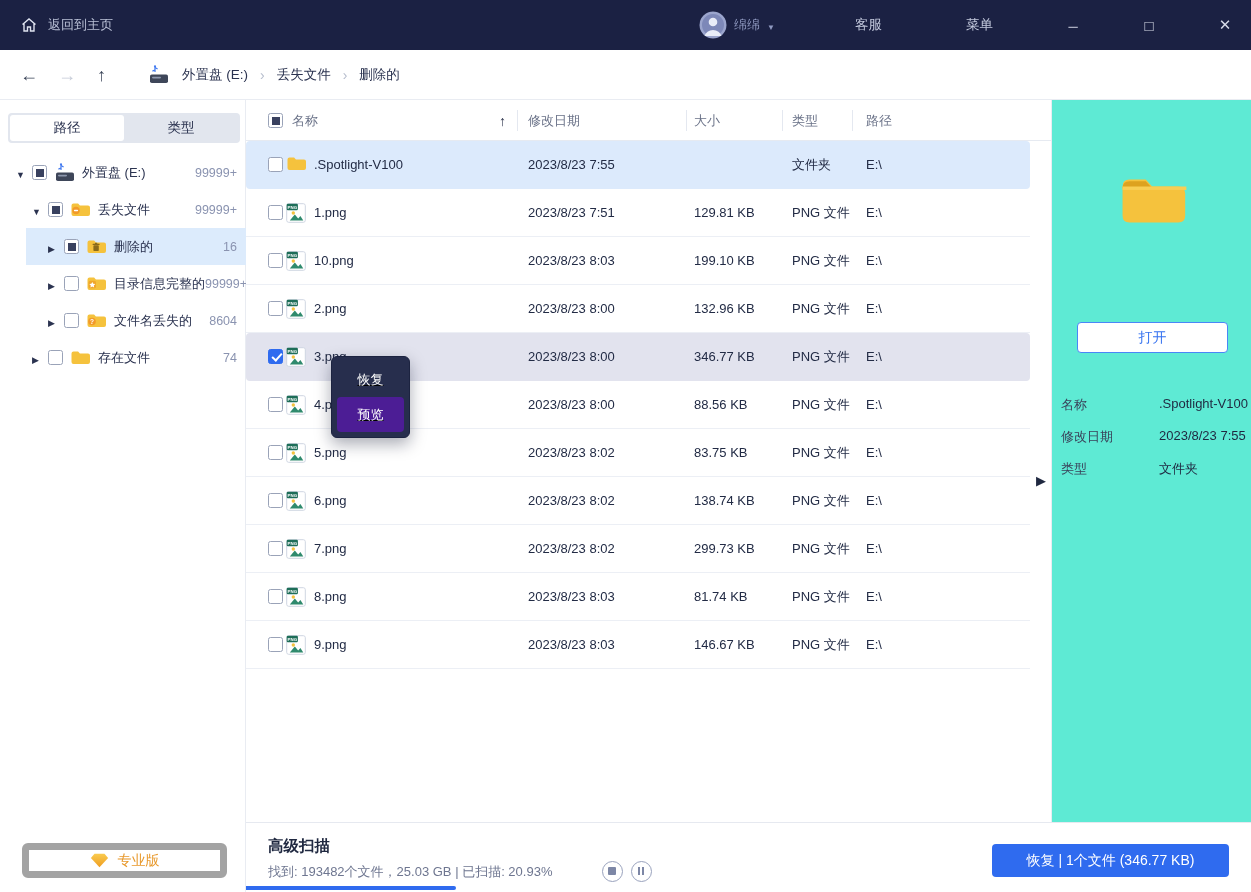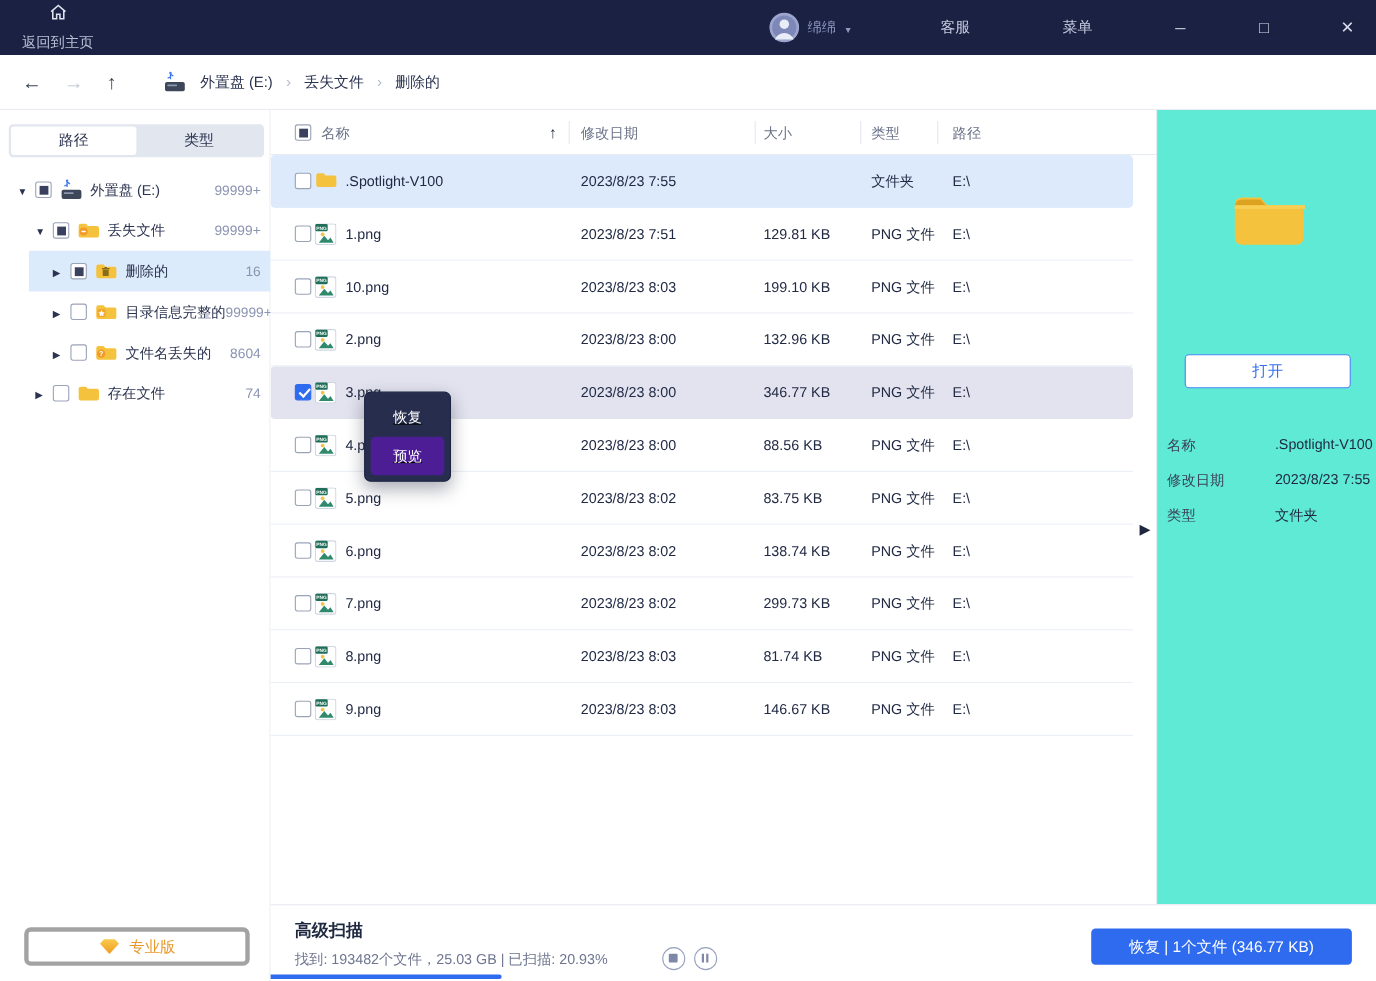--- a/index.html
+++ b/index.html
@@ -1,21 +1,21 @@
 <!DOCTYPE html>
 <html><head>
 <meta charset="utf-8">
 <style>
   html,body{margin:0;padding:0;background:#eceef3;}
   *{box-sizing:border-box;font-family:"Liberation Sans","DejaVu Sans",sans-serif;}
   #app{position:relative;width:1251px;height:892px;background:#fff;overflow:hidden;}
 
   
   .titlebar{position:absolute;left:0;top:0;width:1251px;height:50px;background:#1b2143;display:flex;align-items:center;}
-  .tb-home{display:flex;align-items:center;gap:10px;margin-left:20px;color:#b9c0d6;font-size:13px;cursor:default;flex-direction:column;}
+  .tb-home{display:flex;align-items:center;gap:10px;margin-left:20px;color:#b9c0d6;font-size:13px;cursor:default;}
   .tb-right{margin-left:auto;display:flex;align-items:center;gap:36px;}
   .avatar{width:28px;height:28px;border-radius:50%;overflow:hidden;flex:0 0 auto;}
   .tb-user{display:flex;align-items:center;gap:7px;color:#8f99c0;font-size:13px;margin-right:44px;}
   .tb-user .caret::after{content:'▼';font-size:8px;color:#8f99c0;}
   .tb-link{color:#c3c9dd;font-size:13.5px;margin-right:48px;}
   .win-btn{color:#d7dbe8;font-size:15px;width:40px;text-align:center;}
   .win-btn.min::after{content:'─';font-size:13px;}
   .win-btn.max::after{content:'□';font-size:15px;}
   .win-btn.close::after{content:'✕';}
 
@@ -94,21 +94,21 @@
   .scan-stats{position:absolute;left:22px;top:40px;font-size:13px;color:#6e7690;}
   .circle-btn{position:absolute;top:38px;width:21px;height:21px;border:1.5px solid #99a2bd;border-radius:50%;}
   .circle-btn.stop{left:356px;}
   .circle-btn.stop::after{content:'';position:absolute;left:5px;top:5px;width:8px;height:8px;background:#7d87a6;border-radius:1px;}
   .circle-btn.pause{left:385px;}
   .circle-btn.pause::before,.circle-btn.pause::after{content:'';position:absolute;top:5px;width:2px;height:8px;background:#7d87a6;}
   .circle-btn.pause::before{left:6px}.circle-btn.pause::after{left:10px}
   .recover-btn{position:absolute;left:746px;top:21px;width:237px;height:33px;background:#2f6bef;border-radius:4px;color:#fff;font-size:14px;display:flex;align-items:center;justify-content:center;}
   .progress-track{position:absolute;left:0;top:63px;width:1005px;height:4px;background:#fff;}
   .progress-fill{height:4px;background:#2f6bef;border-radius:0 2px 2px 0;}
-  .pro-btn{position:absolute;left:22px;top:843px;width:205px;height:35px;border:4px solid #a3a3a3;border-radius:6px;background:#fff;display:flex;align-items:center;justify-content:center;gap:9px;font-size:14px;color:#e8992c;}
+  .pro-btn{position:absolute;left:22px;top:843px;width:205px;height:35px;border:7px solid #a3a3a3;border-radius:6px;background:#fff;display:flex;align-items:center;justify-content:center;gap:9px;font-size:14px;color:#e8992c;}
 </style>
 </head>
 <body>
 
 <div id="app">
 
   <div class="titlebar">
     <div class="tb-home">
       <span style="display:flex">
         <svg width="18" height="18" viewBox="0 0 18 18" fill="none" stroke="#dfe3f0" stroke-width="1.4">

